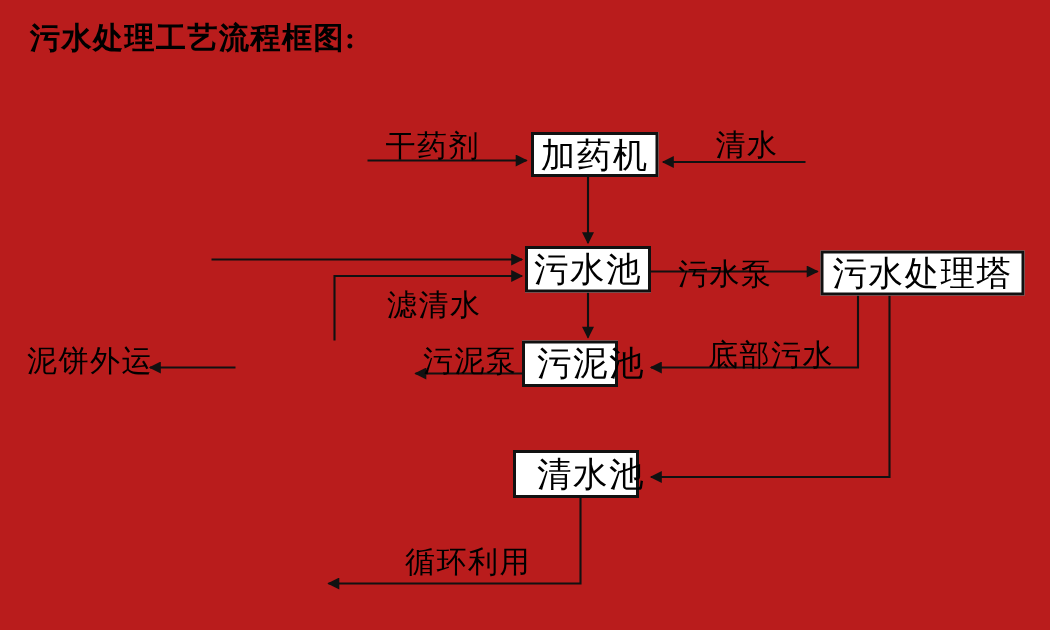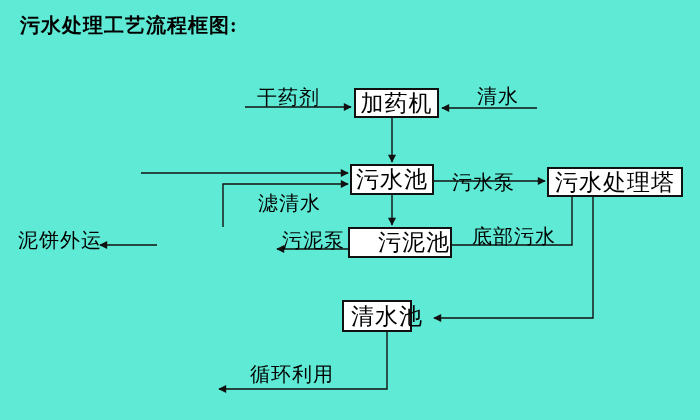--- a/index.html
+++ b/index.html
@@ -4,21 +4,21 @@
 <style>
   html, body {
     margin: 0;
     padding: 0;
     background: #ffffff;
   }
   .page {
     position: relative;
     width: 700px;
     height: 420px;
-    background: #5eead4;
+    background: #b91c1c;
     font-family: "Liberation Serif", "DejaVu Serif", serif;
     color: #000000;
     overflow: hidden;
   }
   .title {
     position: absolute;
     left: 20px;
     top: 12px;
     font-size: 20px;
     font-weight: 700;
@@ -77,25 +77,25 @@
     <path d="M572,197 V245 H434" marker-end="url(#arw)"></path>
     <path d="M593,197 V318 H434" marker-end="url(#arw)"></path>
     <path d="M348,249 H277" marker-end="url(#arw)"></path>
     <path d="M157,245 H100" marker-end="url(#arw)"></path>
     <path d="M387,332 V389 H219" marker-end="url(#arw)"></path>
   </svg>
 
   <div class="node" style="left:354px; top:88px; width:85px; height:30px;">加药机</div>
   <div class="node" style="left:350px; top:164px; width:84px; height:31px;">污水池</div>
   <div class="node" style="left:547px; top:167px; width:136px; height:30px;">污水处理塔</div>
-  <div class="node" style="left:348px; top:227px; width:104px; height:31px;padding-left:28px;">污泥池</div>
-  <div class="node" style="left:342px; top:300px; width:70px; height:32px;padding-left:20px;">清水池</div>
+  <div class="node" style="left:348px; top:227px; width:64px; height:31px;padding-left:28px;">污泥池</div>
+  <div class="node" style="left:342px; top:300px; width:84px; height:32px;padding-left:20px;">清水池</div>
 
   <div class="lbl" style="left:257px; top:84px;">干药剂</div>
   <div class="lbl" style="left:477px; top:83px;">清水</div>
   <div class="lbl" style="left:258px; top:190px;">滤清水</div>
   <div class="lbl" style="left:452px; top:169px;">污水泵</div>
   <div class="lbl" style="left:472px; top:223px;">底部污水</div>
   <div class="lbl" style="left:282px; top:227px;">污泥泵</div>
   <div class="lbl" style="left:18px; top:227px;">泥饼外运</div>
-  <div class="lbl" style="left:250px; top:361px;">循环利用</div>
+  <div class="lbl" style="left:270px; top:361px;">循环利用</div>
 
 </div>
 
 </body></html>

